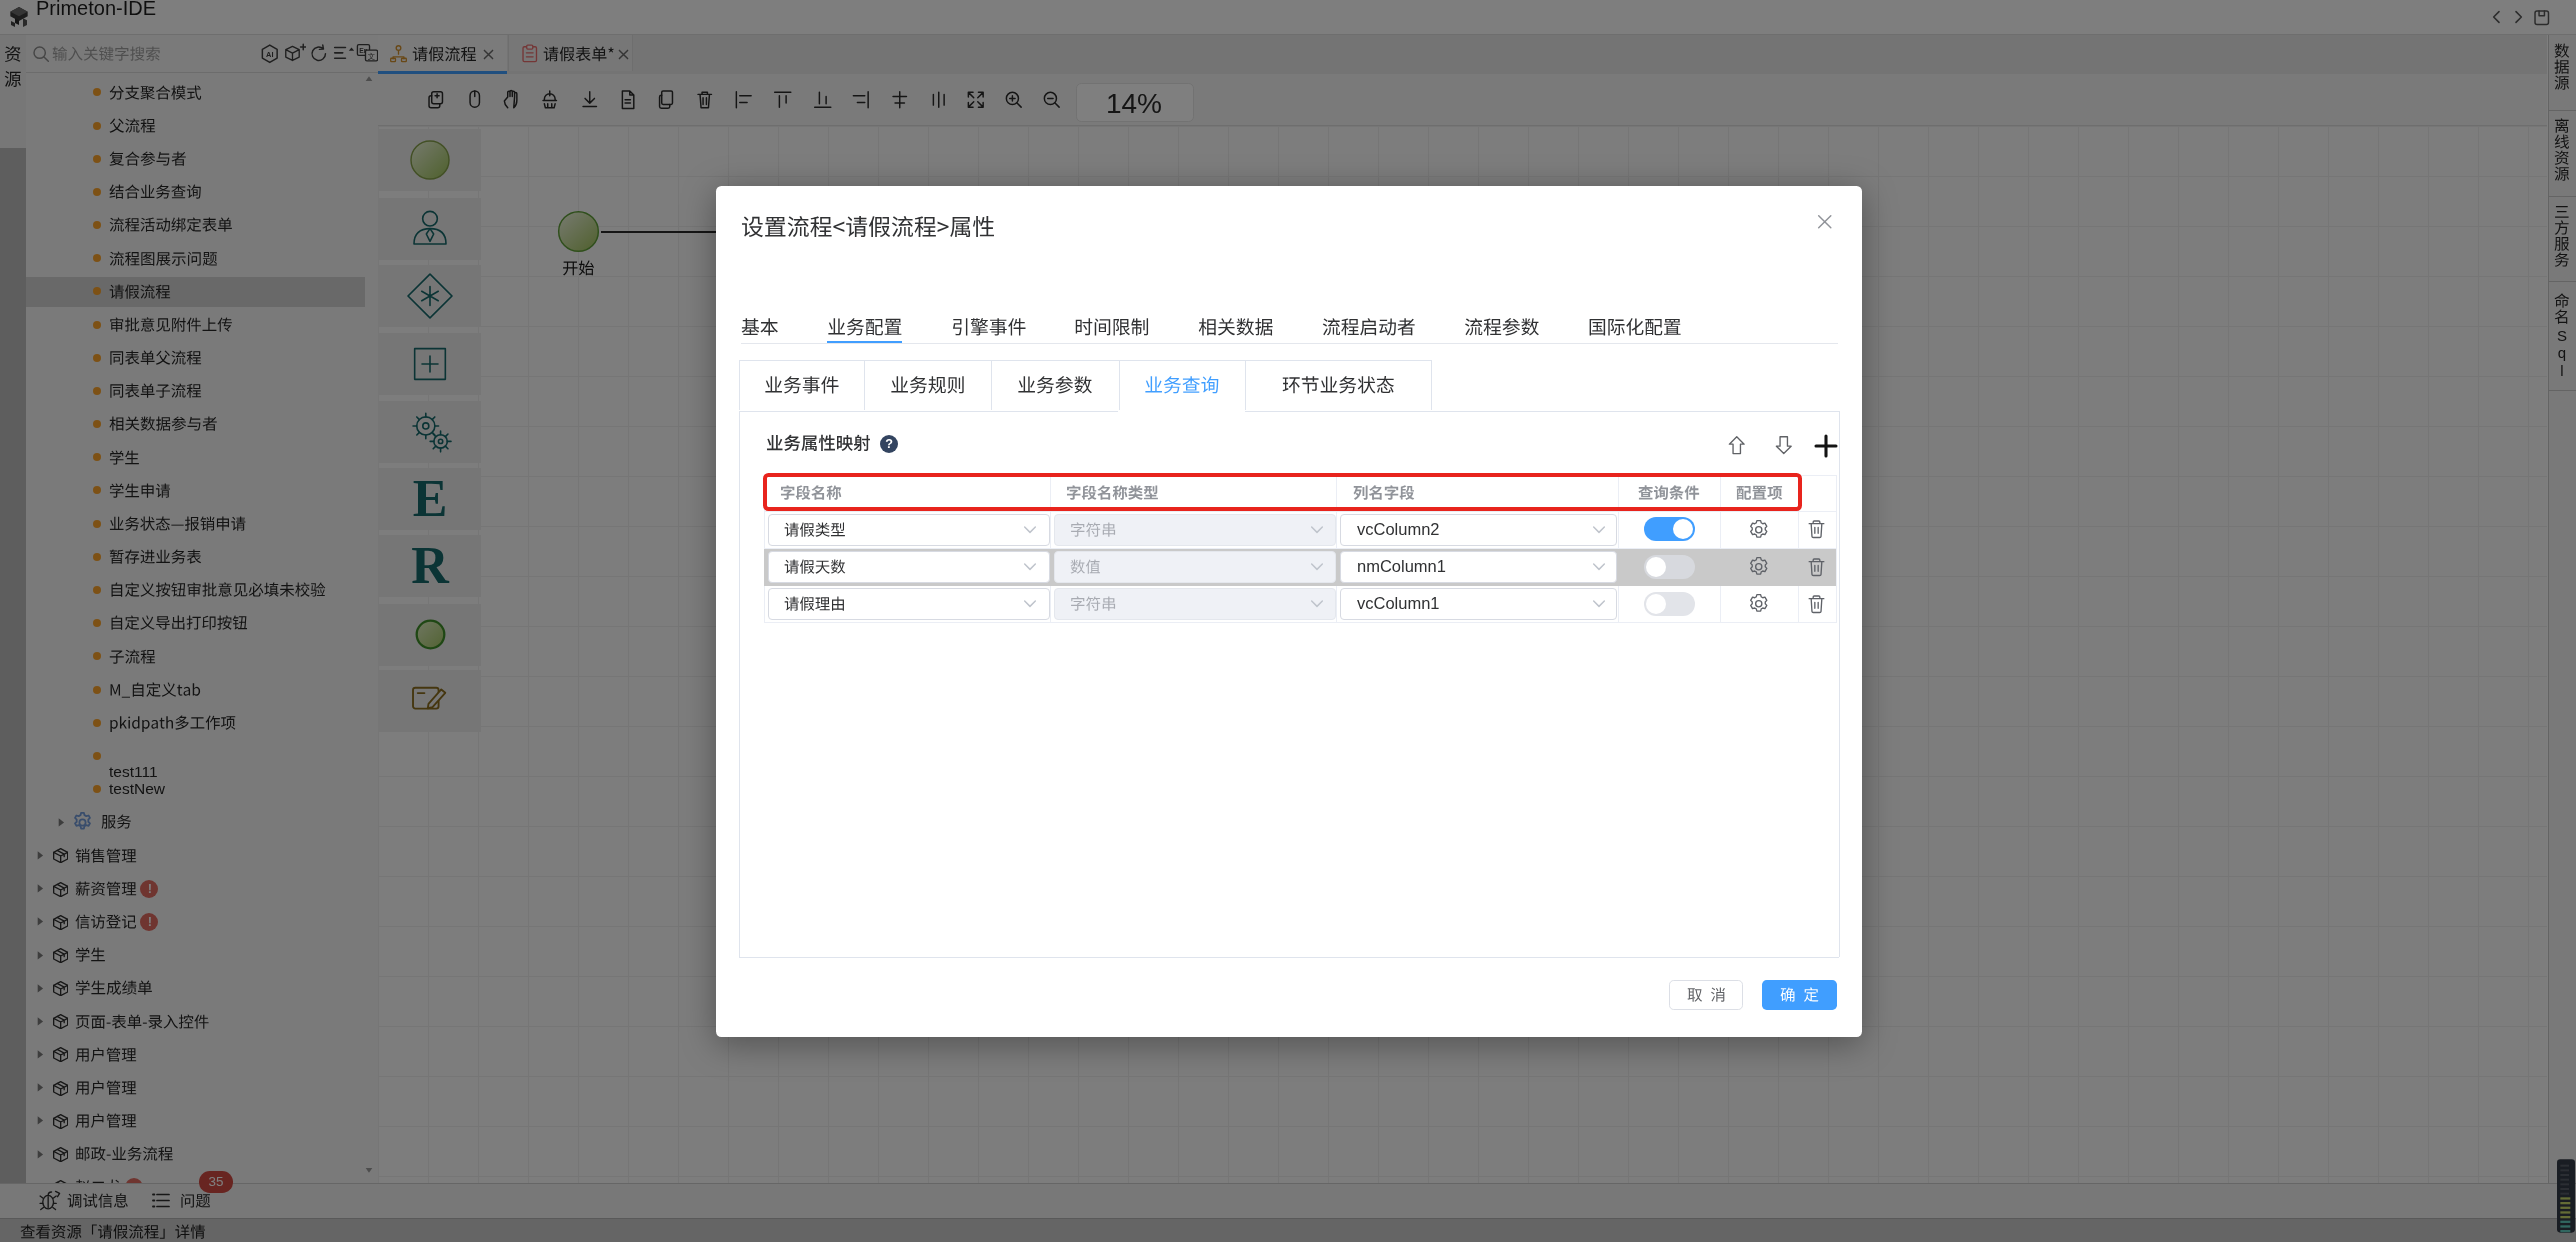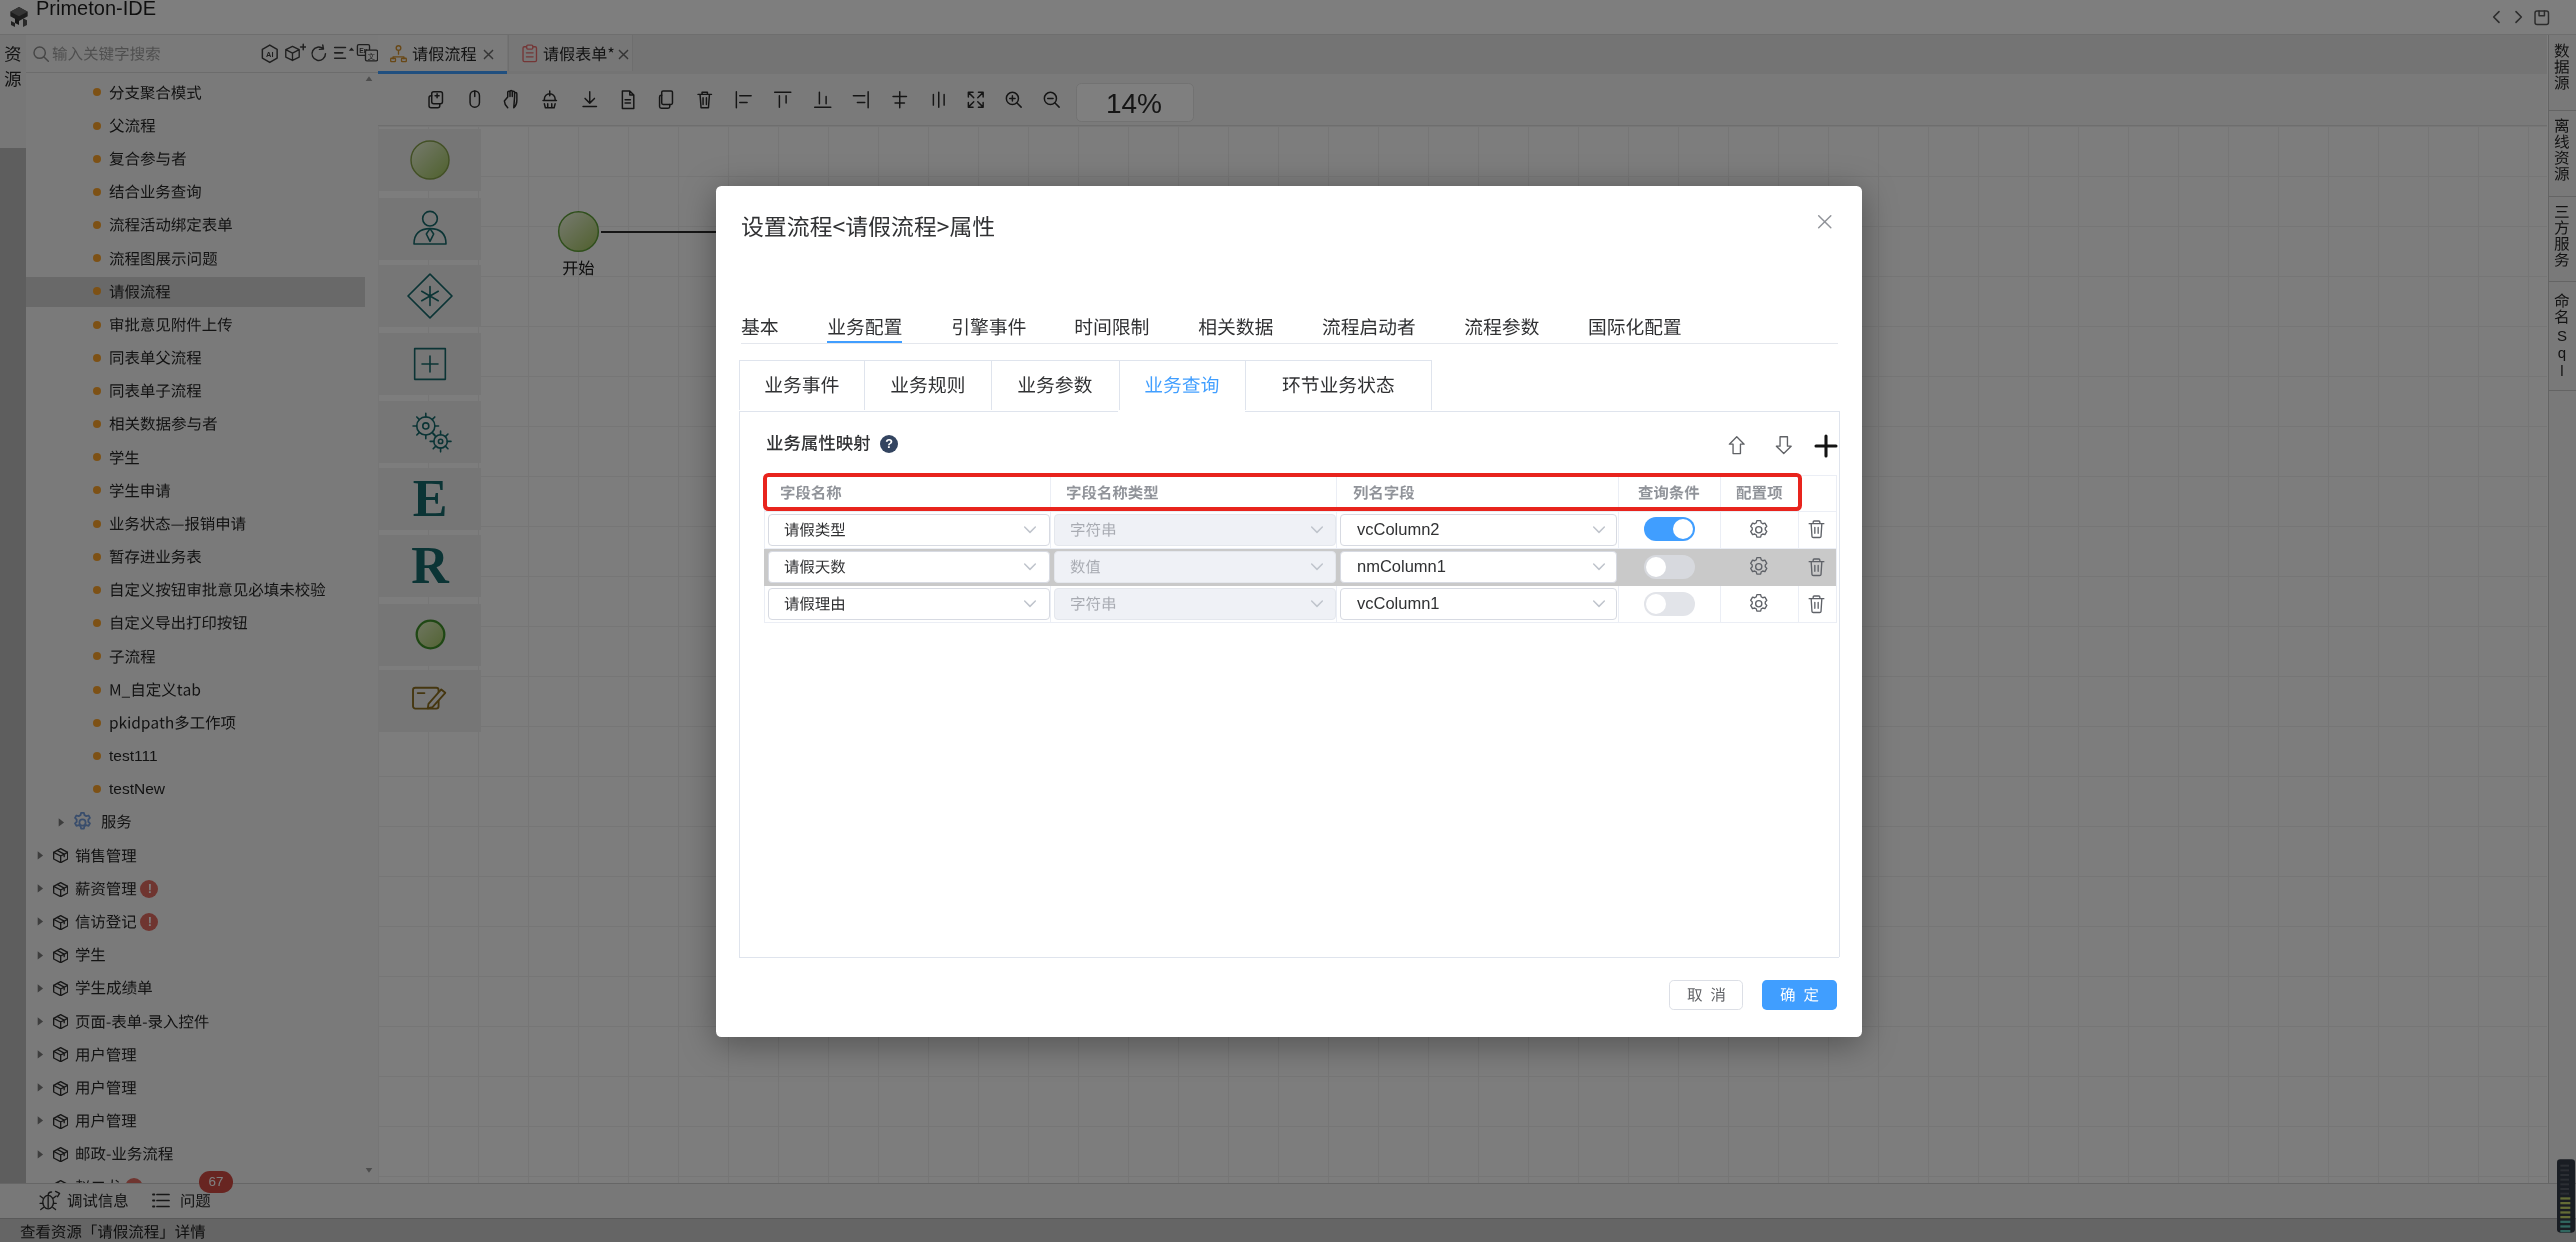--- a/index.html
+++ b/index.html
@@ -300,21 +300,21 @@
         <use href="#g81" x="2687"></use>
         <use href="#g80" x="3250"></use>
         <use href="#g87" x="3627"></use>
         <use href="#g88" x="4234"></use>
         <use href="#g89" x="5234"></use>
         <use href="#g90" x="6234"></use>
         <use href="#g91" x="7234"></use>
       </g>
     </svg>
     <div style="position:absolute;left:93px;top:752px;width:8px;height:8px;border-radius:50%;background:#faa32b"></div>
-    <div style="position:absolute;left:109px;top:756px;font:15.5px/15.5px 'Liberation Sans', sans-serif;color:#262626;white-space:pre;letter-spacing:0px;transform:translate(0,-50%)">test111</div>
+    <div style="position:absolute;left:109px;top:772px;font:15.5px/15.5px 'Liberation Sans', sans-serif;color:#262626;white-space:pre;letter-spacing:0px;transform:translate(0,-50%)">test111</div>
     <div style="position:absolute;left:93px;top:785px;width:8px;height:8px;border-radius:50%;background:#faa32b"></div>
     <div style="position:absolute;left:109px;top:789px;font:15.5px/15.5px 'Liberation Sans', sans-serif;color:#262626;white-space:pre;letter-spacing:0px;transform:translate(0,-50%)">testNew</div>
     <svg style="position:absolute;left:56px;top:817px;" width="10.8" height="10.8" viewBox="0 0 16 16" fill="none" stroke-linecap="round" stroke-linejoin="round">
       <path d="M4 2 L12 8 L4 14 Z" fill="#7a7a7a" stroke="none"></path>
     </svg>
     <svg style="position:absolute;left:71px;top:811px;" width="23" height="23" viewBox="0 0 34 34" fill="none" stroke-linecap="round" stroke-linejoin="round">
       <path d="M14.9 2.6 h4.2 l.7 3.4 a11 11 0 0 1 2.9 1.7 l3.3-1.1 2.1 3.6 -2.6 2.4 a11 11 0 0 1 0 3.3 l2.6 2.4 -2.1 3.6 -3.3-1.1 a11 11 0 0 1 -2.9 1.7 l-.7 3.4 h-4.2 l-.7-3.4 a11 11 0 0 1 -2.9-1.7 l-3.3 1.1 -2.1-3.6 2.6-2.4 a11 11 0 0 1 0-3.3 L5.9 10.2 l2.1-3.6 3.3 1.1 a11 11 0 0 1 2.9-1.7 Z" stroke="#739bd8" stroke-width="2.6"></path>
       <circle cx="17" cy="17" r="4.6" stroke="#739bd8" stroke-width="2.6"></circle>
     </svg>
     <svg style="position:absolute;left:101px;top:811px;overflow:visible" width="32" height="21" viewBox="0 0 48 31">
@@ -819,21 +819,21 @@
       <path d="M9 5 h18 M9 14 h18 M9 23 h18" stroke="#2f2f2f" stroke-width="2.6"></path>
       <path d="M3 5 h2 M3 14 h2 M3 23 h2" stroke="#2f2f2f" stroke-width="2.8"></path>
     </svg>
     <svg style="position:absolute;left:180px;top:1190px;overflow:visible" width="32" height="21" viewBox="0 0 48 31">
       <g fill="#262626" transform="translate(0,24.4) scale(0.023000,-0.023000)">
         <use href="#g37" x="0"></use>
         <use href="#g38" x="1000"></use>
       </g>
     </svg>
     <div style="position:absolute;left:199px;top:1171px;width:34px;height:21.5px;border-radius:10.8px;background:#d04a42"></div>
-    <div style="position:absolute;left:216px;top:1182px;font:13.4px/13.4px 'Liberation Sans', sans-serif;color:#fff;white-space:pre;letter-spacing:0px;transform:translate(-50%,-50%)">67</div>
+    <div style="position:absolute;left:216px;top:1182px;font:13.4px/13.4px 'Liberation Sans', sans-serif;color:#fff;white-space:pre;letter-spacing:0px;transform:translate(-50%,-50%)">35</div>
     <div style="position:absolute;left:0px;top:1218px;width:2576px;height:25px;background:#cbcbcb;border-top:0.7px solid #b3b3b3"></div>
     <svg style="position:absolute;left:20px;top:1221px;overflow:visible" width="187" height="21" viewBox="0 0 278 31">
       <g fill="#1f1f1f" transform="translate(0,24.4) scale(0.023000,-0.023000)">
         <use href="#g26" x="0"></use>
         <use href="#g127" x="1000"></use>
         <use href="#g1" x="2000"></use>
         <use href="#g2" x="3000"></use>
         <use href="#g128" x="4000"></use>
         <use href="#g39" x="5000"></use>
         <use href="#g40" x="6000"></use>

